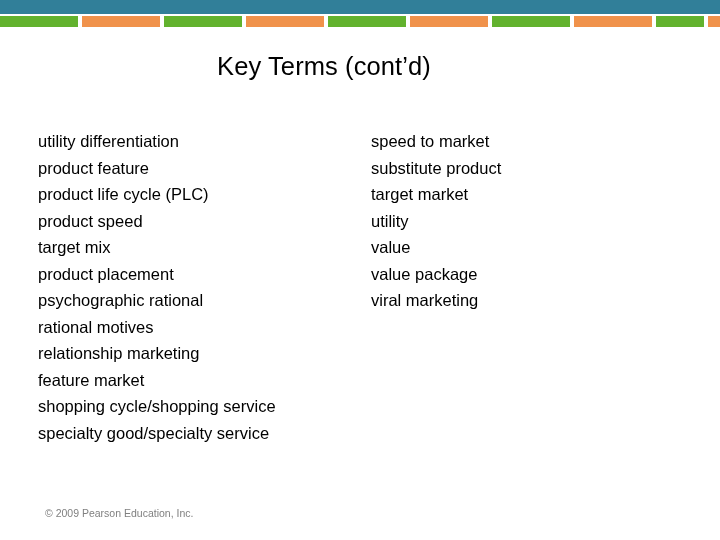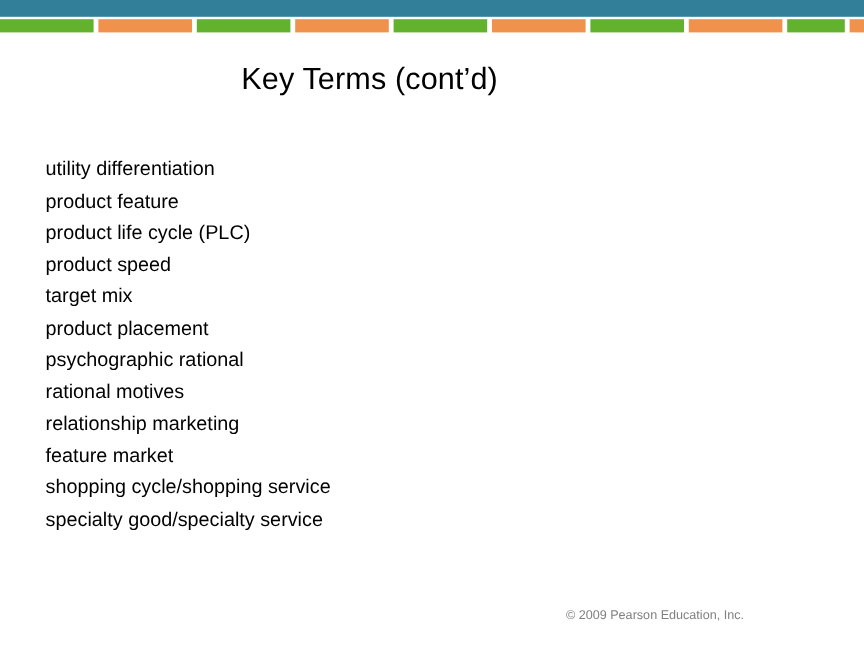--- a/index.html
+++ b/index.html
@@ -46,21 +46,21 @@
   }
   .banner-block {
     position: absolute;
     top: 0;
     height: 11px;
   }
 
   
   .title {
     position: absolute;
-    left: 0;
+    left: 16px;
     top: 50px;
     width: 616px;
     text-align: center;
     font-size: 25.5px;
     line-height: 32px;
     color: #000000;
     font-weight: normal;
     letter-spacing: 0.1px;
   }
 
@@ -90,24 +90,25 @@
   .term {
     white-space: nowrap;
   }
 
   
   .footer {
     position: absolute;
     left: 0;
     top: 506px;
     width: 620px;
-    text-align: right;
+    text-align: left;
     font-size: 10.5px;
     color: #808080;
     line-height: 14px;
+    padding-left: 45px;
   }
 </style>
 </head>
 <body>
 
 <div class="slide">
 
   <div class="banner">
     <div class="banner-teal"></div>
     <div class="banner-blocks">
@@ -134,17 +135,26 @@
         <div class="term">product speed</div>
         <div class="term">target mix</div>
         <div class="term">product placement</div>
         <div class="term">psychographic rational</div>
         <div class="term">rational motives</div>
         <div class="term">relationship marketing</div>
         <div class="term">feature market</div>
         <div class="term">shopping cycle/shopping service</div>
         <div class="term">specialty good/specialty service</div>
       </div>
+    <div class="column column-right">
+        <div class="term">speed to market</div>
+        <div class="term">substitute product</div>
+        <div class="term">target market</div>
+        <div class="term">utility</div>
+        <div class="term">value</div>
+        <div class="term">value package</div>
+        <div class="term">viral marketing</div>
+      </div>
   </div>
 
   <div class="footer">© 2009 Pearson Education, Inc.</div>
 
 </div>
 
 </body></html>

